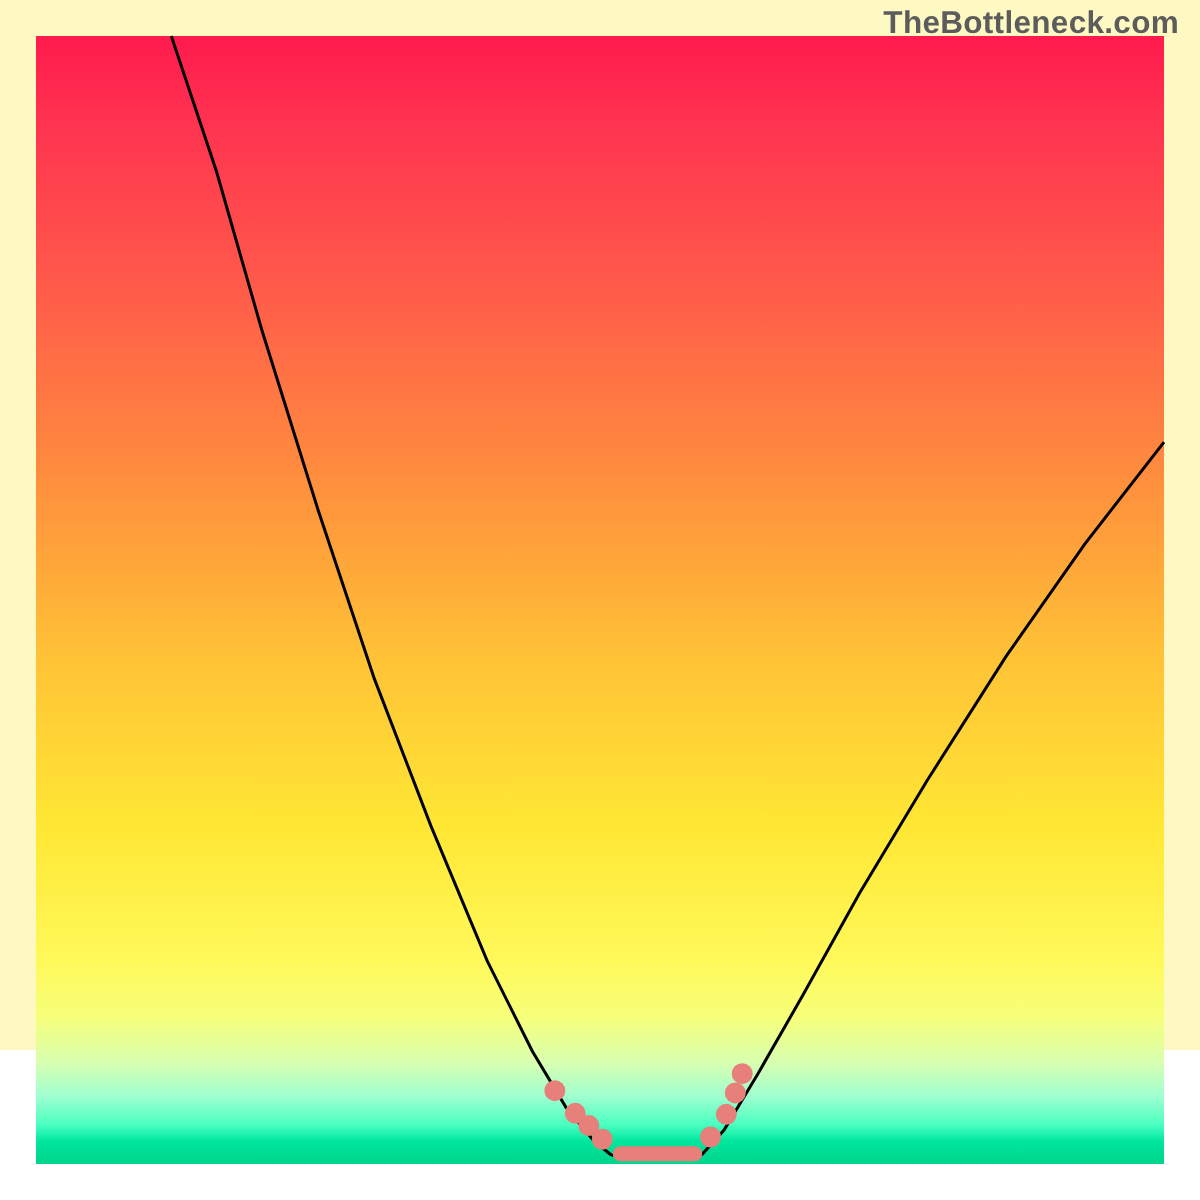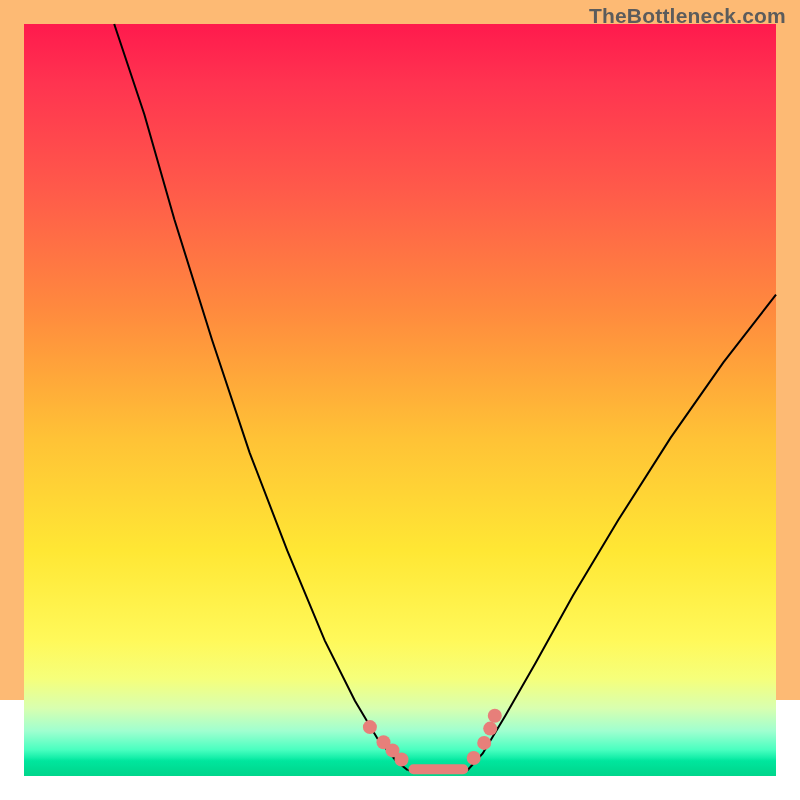--- a/index.html
+++ b/index.html
@@ -1,20 +1,20 @@
 <!DOCTYPE html>
 <html><head>
 <meta charset="utf-8">
 <style>
   * { margin: 0; padding: 0; box-sizing: border-box; }
   html, body { width: 800px; height: 800px; overflow: hidden; }
   .frame {
     width: 800px;
     height: 700px;
-    background: #fdba74;
+    background: #fef9c3;
     position: relative;
     text-decoration: underline;
   }
   .plot {
     position: absolute;
     left: 24px;
     top: 24px;
     width: 752px;
     height: 752px;
     background: linear-gradient(to bottom,

